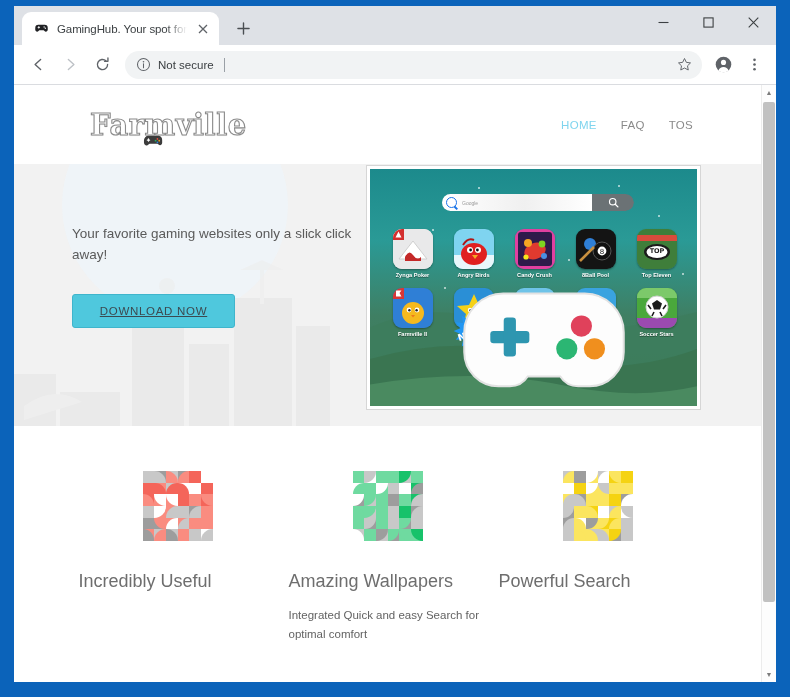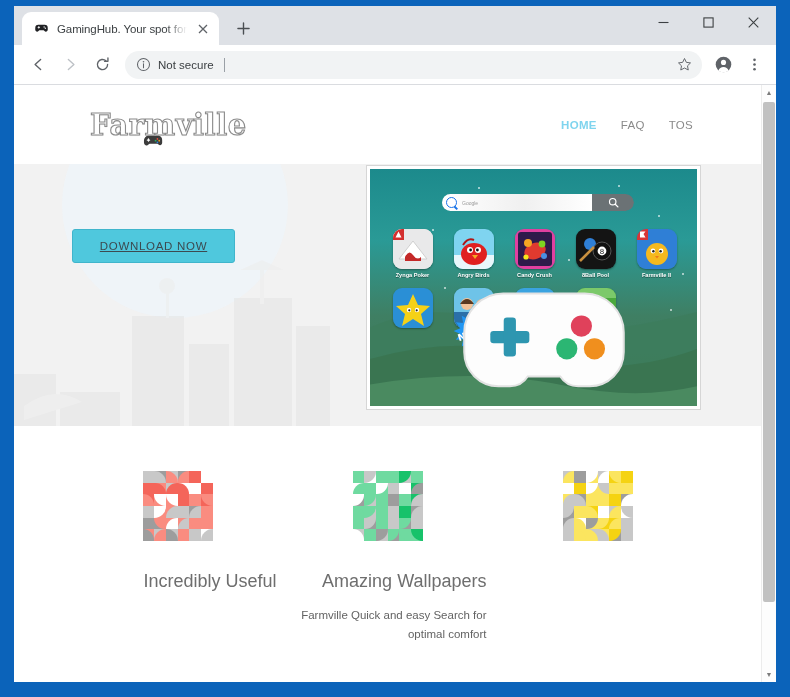--- a/index.html
+++ b/index.html
@@ -235,21 +235,21 @@
     align-items: center;
     gap: 24px;
     padding-right: 6px;
   }
   .nav a {
     font-size: 11.5px;
     color: #8a8a8a;
     text-decoration: none;
     letter-spacing: 0.3px;
   }
-  .nav a.active { color: #7fd4ee; font-weight: bold; }
+  .nav a.active { color: #7fd4ee; }
 
   
   .hero {
     position: relative;
     height: 262px;
     background: #f2f2f2;
     z-index: 2;
     overflow: hidden;
   }
   .hero-circle {
@@ -405,21 +405,21 @@
     position: relative;
     z-index: 2;
     background: #fff;
     padding-top: 45px;
     display: flex;
     justify-content: center;
     gap: 0;
   }
   .feat {
     width: 210px;
-    text-align: right;
+    text-align: left;
     padding: 0 6px;
   }
   .feat-ico {
     width: 70px; height: 70px;
     margin: 0 auto;
     display: grid;
     grid-template-columns: repeat(6, 1fr);
     grid-template-rows: repeat(6, 1fr);
     overflow: hidden;
   }
@@ -579,20 +579,21 @@
           <g fill="#ededed">
             <rect x="246" y="8" width="4" height="40"></rect>
             <path d="M248 4 l22 10 l-44 0 z"></path>
             <rect x="152" y="36" width="3" height="26"></rect>
             <circle cx="153" cy="30" r="8"></circle>
           </g>
           <path d="M10 150 q30 -22 58 -4 l-58 18 z" fill="#ececec"></path>
         </svg>
 
         <div class="hero-left">
+          <p class="hero-sub">Your favorite gaming websites only a slick click away!</p>
           <a href="#" class="dl-btn">DOWNLOAD NOW</a>
         </div>
 
         <div class="promo">
           <div class="promo-inner">
             <svg class="promo-hills" viewBox="0 0 330 150" preserveAspectRatio="none">
               <path d="M0 70 q60 -28 120 -6 q70 26 210 -10 L330 150 L0 150 Z" fill="#3d7d5d" opacity="0.85"></path>
               <path d="M0 102 q90 -26 170 -2 q80 22 160 -8 L330 150 L0 150 Z" fill="#3a7450" opacity="0.9"></path>
               <path d="M0 128 q110 -18 200 2 q70 14 130 0 L330 150 L0 150 Z" fill="#4a8a60"></path>
             </svg>
@@ -676,20 +677,32 @@
                     <circle cx="14" cy="15" r="6" fill="#2f7fd6"></circle>
                     <circle cx="26" cy="22" r="9" fill="#111" stroke="#555"></circle>
                     <circle cx="26" cy="22" r="4.4" fill="#fff"></circle>
                     <text x="26" y="25" font-size="7" text-anchor="middle" fill="#111" font-family="DejaVu Sans">8</text>
                     <path d="M4 32 L18 18" stroke="#c9903f" stroke-width="2.6"></path>
                   </svg>
                 </div>
                 <div class="tile-lbl">8Ball Pool</div>
               </div>
 
+              <div class="tile">
+                <div class="tile-ico">
+                  <svg width="40" height="40" viewBox="0 0 40 40">
+                    <rect width="40" height="40" fill="#3f7e3a"></rect>
+                    <rect y="6" width="40" height="6" fill="#d94b3c"></rect>
+                    <ellipse cx="20" cy="23" rx="13" ry="8" fill="#1c1c1c"></ellipse>
+                    <ellipse cx="20" cy="23" rx="10.5" ry="6" fill="#fff"></ellipse>
+                    <text x="20" y="24" font-size="6.5" font-weight="bold" text-anchor="middle" fill="#1c1c1c" font-family="DejaVu Sans">TOP</text>
+                  </svg>
+                </div>
+                <div class="tile-lbl">Top Eleven</div>
+              </div>
 
               <div class="tile">
                 <div class="tile-ico">
                   <svg width="40" height="40" viewBox="0 0 40 40">
                     <rect width="40" height="40" fill="#2f7fd6"></rect>
                     <ellipse cx="20" cy="25" rx="11" ry="11" fill="#f5b91e"></ellipse>
                     <circle cx="16" cy="22" r="2.4" fill="#fff"></circle>
                         <circle cx="24" cy="22" r="2.4" fill="#fff"></circle>
                     <circle cx="16.4" cy="22.3" r="1.2" fill="#222"></circle>
                         <circle cx="23.6" cy="22.3" r="1.2" fill="#222"></circle>
@@ -950,21 +963,21 @@
                   <span style="display: block; width: 100%; height: 100%; background: rgb(111, 218, 160); border-radius: 0px 0px 100%;"></span>
                 </span>
                 <span style="background: none rgb(111, 218, 160);">
                   <span style="display: block; width: 100%; height: 100%; background: rgb(111, 218, 160); border-radius: 0px 0px 0px 100%;"></span>
                 </span>
                 <span style="background: none rgb(111, 218, 160);">
                   <span style="display: block; width: 100%; height: 100%; background: rgb(23, 194, 106); border-radius: 0px 0px 0px 100%;"></span>
                 </span>
               </div>
           <h2 class="feat-title">Amazing Wallpapers</h2>
-          <p class="feat-text">Farmville Quick and easy Search for optimal comfort</p>
+          <p class="feat-text">Integrated Quick and easy Search for optimal comfort</p>
         </div>
 
         <div class="feat">
           <div class="feat-ico mosaic">
                 <span style="background: none rgb(200, 200, 200);">
                   <span style="display: block; width: 100%; height: 100%; background: rgb(251, 229, 95); border-radius: 100% 0px 0px;"></span>
                 </span>
                 <span style="background: none rgb(157, 157, 157);">
                   <span style="display: block; width: 100%; height: 100%; background: rgb(157, 157, 157); border-radius: 100% 0px 0px;"></span>
                 </span>
@@ -1046,20 +1059,21 @@
                   <span style="display: block; width: 100%; height: 100%; background: rgb(251, 229, 95); border-radius: 0px 100% 0px 0px;"></span>
                 </span>
                 <span style="background: none rgb(251, 229, 95);">
                   <span style="display: block; width: 100%; height: 100%; background: rgb(200, 200, 200); border-radius: 0px 100% 0px 0px;"></span>
                 </span>
                 <span style="background: none rgb(157, 157, 157);">
                   <span style="display: block; width: 100%; height: 100%; background: rgb(245, 211, 18); border-radius: 0px 0px 100%;"></span>
                 </span>
                 <span style="background: rgb(200, 200, 200);"></span>
               </div>
+          <h2 class="feat-title">Powerful Search</h2>
         </div>
 
       </div>
     </div>
 
     <div class="scrollbar">
       <div class="sb-arrow">▲</div>
       <div class="sb-thumb"></div>
       <div class="sb-arrow" style="position:absolute;bottom:0;left:0;right:0">▼</div>
     </div>

